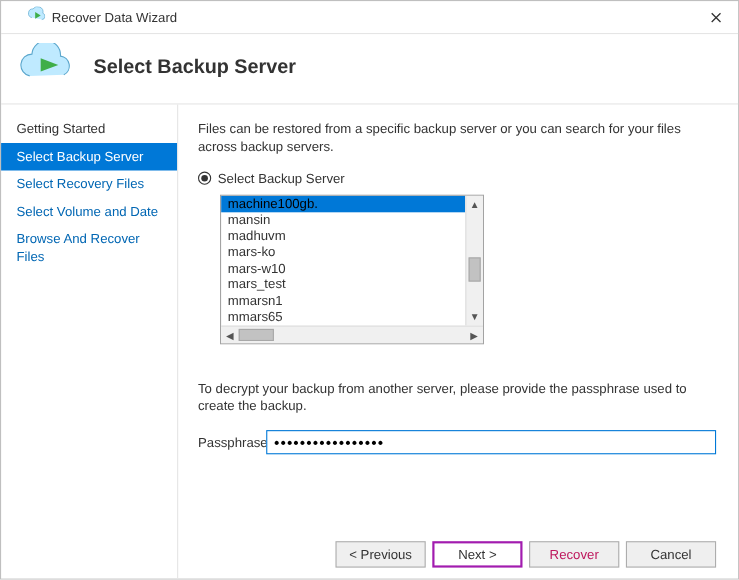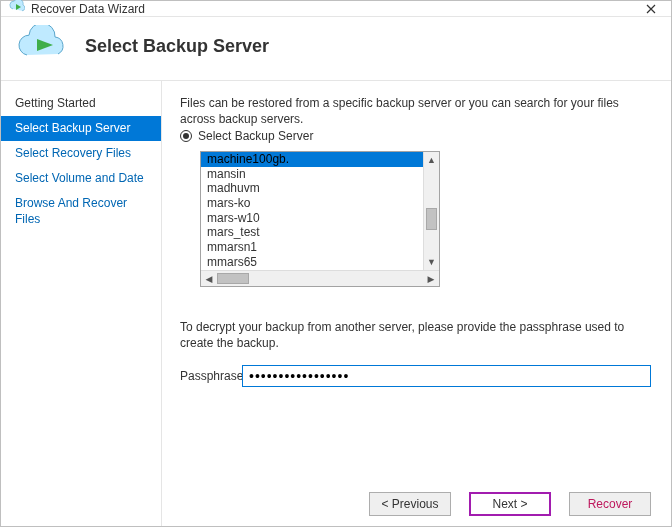--- a/index.html
+++ b/index.html
@@ -15,25 +15,25 @@
   }
   .window {
     width: 672px;
     height: 527px;
     border: 1px solid #bfbfbf;
     display: flex;
     flex-direction: column;
     background: #fff;
   }
   .titlebar {
-    height: 16px;
+    height: 30px;
     display: flex;
     align-items: center;
     justify-content: space-between;
-    padding: 0 0 0 8px;
+    padding: 0 0 0 24px;
     border-bottom: 1px solid #e5e5e5;
   }
   .titlebar-left { display: flex; align-items: center; gap: 6px; }
   .titlebar-title { font-size: 12px; color: #333; }
   .close-btn {
     width: 40px; height: 28px;
     display: flex; align-items: center; justify-content: center;
     color: #333;
   }
 
@@ -77,21 +77,21 @@
   }
 
   .content {
     flex: 1;
     border-left: 1px solid #e5e5e5;
     padding: 14px 20px 10px 18px;
     display: flex;
     flex-direction: column;
     min-height: 0;
   }
-  .intro { line-height: 16px; margin-bottom: 2px; }
+  .intro { line-height: 16px; margin-bottom: 14px; }
 
   .radio-row { display: flex; align-items: center; gap: 6px; margin-bottom: 8px; }
   .radio-outer {
     width: 12px; height: 12px; border: 1px solid #333; border-radius: 50%;
     display: flex; align-items: center; justify-content: center;
   }
   .radio-dot { width: 6px; height: 6px; background: #333; border-radius: 50%; }
 
   .listwrap {
     margin-left: 20px;
@@ -154,21 +154,21 @@
   .pass-label { width: 62px; }
   .pass-input {
     flex:1; height: 22px; border:1px solid #0078d7;
     padding: 0 6px; font-family: inherit; font-size: 14px;
     letter-spacing: 1px;
   }
 
   .footer {
     margin-top: auto;
     padding-top: 14px;
-    display: flex; justify-content: flex-end; gap: 18px;
+    display: flex; justify-content: flex-end; gap: 6px;
   }
   .btn {
     min-width: 82px; height: 24px;
     border: 1px solid #adadad;
     background: #efefef;
     font-family: inherit; font-size: 12px;
     display:flex; align-items:center; justify-content:center;
     cursor: pointer;
   }
   .btn.primary { border: 2px solid #a21caf; background:#fff; }
@@ -261,17 +261,18 @@
 
       <div class="pass-row">
         <span class="pass-label">Passphrase:</span>
         <input class="pass-input" type="text" value="•••••••••••••••••" style="">
       </div>
 
       <div class="footer">
         <div class="btn">&lt;  Previous</div>
         <div class="btn primary">Next  &gt;</div>
         <div class="btn disabled">Recover</div>
+        <div class="btn">Cancel</div>
       </div>
 
     </div>
   </div>
 </div>
 
 </body></html>

